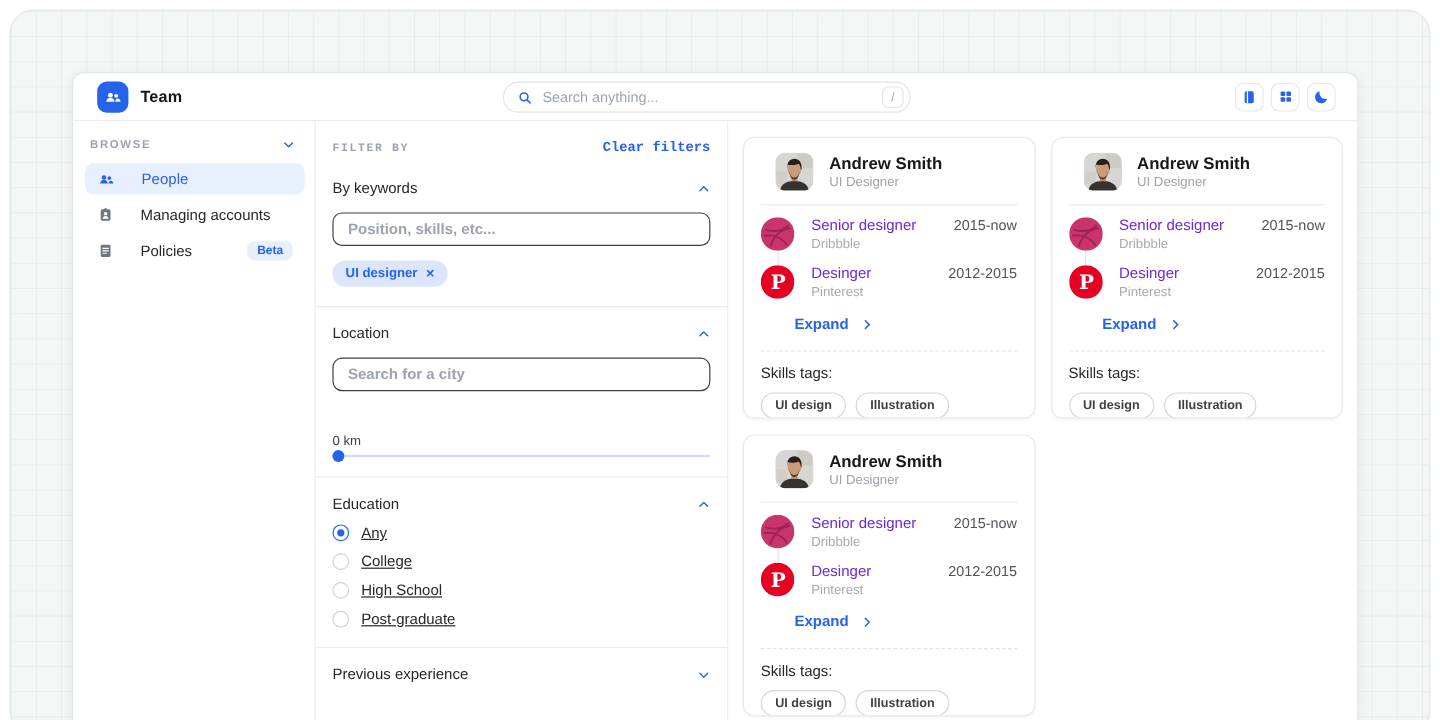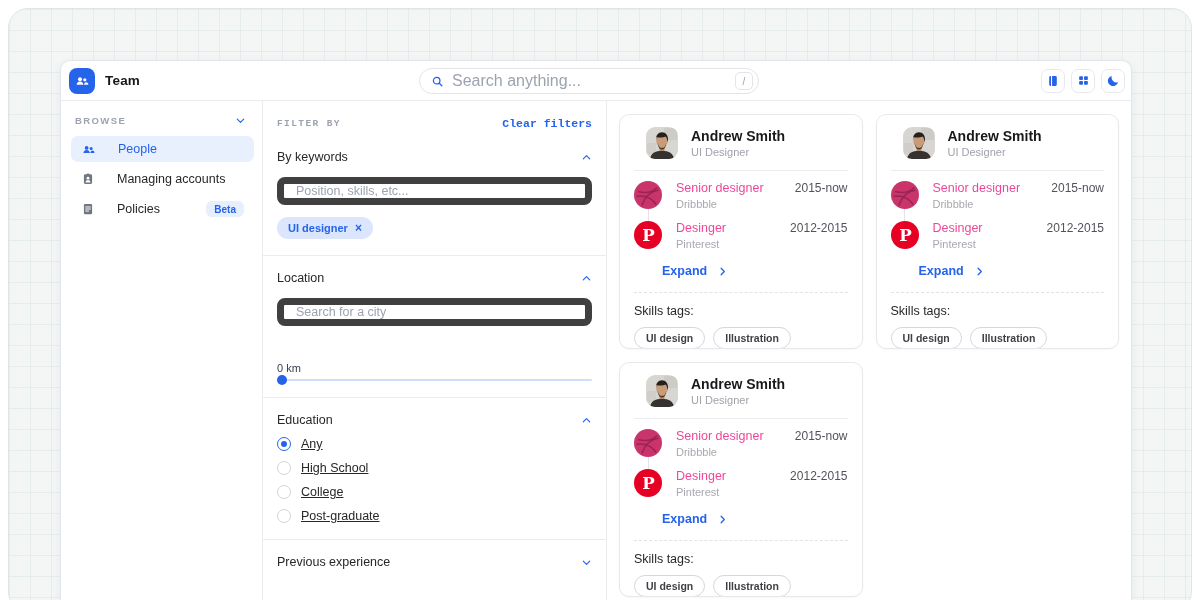--- a/index.html
+++ b/index.html
@@ -8,48 +8,48 @@
        font-family:"Liberation Sans",sans-serif;-webkit-font-smoothing:antialiased;}
   .frame{position:absolute;left:8px;top:8px;right:8px;height:604px;border-radius:20px;
        border:1px solid #dfe6e6;background-color:#f3f6f5;
        background-image:linear-gradient(rgba(140,170,180,.12) 1px,transparent 1px),
                         linear-gradient(90deg,rgba(140,170,180,.12) 1px,transparent 1px);
        background-size:21px 21px;}
   .app{position:absolute;left:60px;top:60px;width:1072px;height:540px;background:#fff;
        border:1px solid #e3e6ea;border-bottom:none;border-radius:10px 10px 0 0;
        box-shadow:0 2px 10px rgba(30,40,60,.06);overflow:hidden;display:flex;flex-direction:column;}
   
-  .hdr{flex:0 0 40px;border-bottom:1px solid #ececf0;display:flex;align-items:center;position:relative;padding:0 6px;}
+  .hdr{flex:0 0 40px;border-bottom:1px solid #ececf0;display:flex;align-items:center;position:relative;padding:0 18px;}
   .brand{display:flex;align-items:center;gap:10px;padding-left:2px;}
   .logo{width:26px;height:26px;border-radius:8px;background:var(--accent);display:flex;align-items:center;justify-content:center;}
   .app-title{font-size:13.5px;font-weight:700;color:#18181b;letter-spacing:.2px;}
   .search{position:absolute;left:358px;top:7px;width:340px;height:26px;border:1px solid #e4e4e9;border-radius:13px;
        display:flex;align-items:center;gap:8px;padding:0 5px 0 11px;background:#fff;cursor:text;}
-  .search .ph{flex:1;font-size:16px;color:#9ca3af;}
+  .search .ph{flex:1;font-size:12px;color:#9ca3af;}
   .kbd{width:18px;height:18px;border:1px solid #e4e4e9;border-radius:5px;font-size:10px;color:#9ca3af;
        display:flex;align-items:center;justify-content:center;background:#fff;}
   .actions{margin-left:auto;display:flex;gap:6px;}
   .icon-btn{width:24px;height:24px;border:1px solid #e7e7ee;border-radius:7px;background:#fff;
        display:flex;align-items:center;justify-content:center;cursor:pointer;}
   
   .cols{flex:1;display:flex;min-height:0;}
   .sidebar{flex:0 0 202px;border-right:1px solid #ececf0;padding:14px 8px 0 10px;}
   .browse{display:flex;align-items:flex-start;justify-content:space-between;padding:0 8px 0 4px;margin-bottom:10px;cursor:pointer;}
   .mini-label{font-size:9.5px;font-weight:700;letter-spacing:1.4px;color:#9ca3af;}
   .nav-item{height:26px;display:flex;align-items:center;gap:22px;padding:0 10px;border-radius:7px;
        font-size:12.5px;color:#27272a;margin-bottom:4px;cursor:pointer;}
   .nav-item.active{background:#e8effd;color:var(--accent);font-weight:500;}
   .badge{margin-left:auto;background:#e7eefc;color:var(--accent);font-size:10px;font-weight:700;border-radius:6px;padding:2.5px 8px;}
   
   .filters{flex:0 0 344px;border-right:1px solid #ececf0;padding:16px 14px 0;}
   .f-head{display:flex;justify-content:space-between;align-items:center;margin-bottom:20px;font-family:Liberation Mono, monospace;}
   .clear{font-size:11.5px;font-weight:700;color:var(--accent);cursor:pointer;}
   .sec-head{display:flex;justify-content:space-between;align-items:center;font-size:12.5px;font-weight:500;color:#27272a;cursor:pointer;}
-  .text-input{margin-top:13px;height:28px;border:7px solid #404040;border-radius:8px;width:100%;
-       padding:0 12px;font-size:12.5px;color:#374151;background:#fff;outline:none;font-family:inherit;}
+  .text-input{margin-top:13px;height:28px;border:1px solid #404040;border-radius:8px;width:100%;
+       padding:0 12px;font-size:12.5px;color:#374151;background:#fff;outline:none;font-family:inherit;font-weight:bold;}
   .text-input::placeholder{color:#9ca3af;}
   .chip{display:inline-flex;align-items:center;gap:7px;background:#dbe6fc;color:var(--accent);
        font-size:11px;font-weight:700;border-radius:999px;padding:4px 11px;margin-top:12px;cursor:pointer;}
   .chip .x{font-size:12px;font-weight:700;cursor:pointer;}
   .f-div{border-top:1px solid #ececf0;margin:16px -14px 15px;}
   .slider{margin-top:15px;}
   .slider-label{font-size:11px;color:#374151;margin-bottom:5px;margin-top:36px;}
   .slider-track{position:relative;height:2px;background:#cfdef9;border-radius:2px;margin:0 0 4px;cursor:pointer;}
   .slider-thumb{position:absolute;left:0;top:-4px;width:10px;height:10px;border-radius:50%;background:var(--accent);cursor:grab;}
   .radio-row{display:flex;align-items:center;gap:10px;margin-top:10px;font-size:12.5px;color:#27272a;cursor:pointer;text-decoration:underline;}
@@ -62,21 +62,21 @@
        box-shadow:0 1px 2px rgba(30,40,60,.03);overflow:hidden;}
   .card-head{display:flex;gap:13px;align-items:center;padding-left:12px;}
   .avatar{width:32px;height:32px;border-radius:9px;overflow:hidden;flex:0 0 32px;}
   .name{font-size:14px;font-weight:700;color:#18181b;}
   .role{font-size:11px;color:#a1a1aa;margin-top:2px;}
   .div1{border-top:1px solid #ececf0;margin-top:11px;}
   .jobs{position:relative;margin-top:10px;}
   .jobs::before{content:'';position:absolute;left:13.5px;top:28px;height:14px;width:1px;background:#e2e2e8;}
   .job{display:flex;gap:14px;margin-bottom:11px;align-items:flex-start;}
   .job-icon{width:28px;height:28px;flex:0 0 28px;position:relative;z-index:1;}
-  .jt{font-size:12.5px;color:#ec4899;font-weight:500;}
+  .jt{font-size:12.5px;color:#6d28d9;font-weight:500;}
   .jc{font-size:11px;color:#a8a8b0;margin-top:3px;}
   .period{margin-left:auto;font-size:12px;color:#52525b;}
   .expand{display:inline-flex;align-items:center;gap:10px;color:var(--accent);font-size:12.5px;font-weight:700;margin:2px 0 0 2px;cursor:pointer;padding-left:26px;}
   .div2{border-top:1px dashed #e2e2e8;margin:13px 0 0;}
   .skills-label{font-size:12.5px;color:#27272a;margin-top:11px;font-weight:500;}
   .pills{display:flex;gap:8px;margin-top:9px;}
   .pill{border:1px solid #d6d6dc;border-radius:999px;padding:4px 11px;font-size:10.5px;font-weight:700;color:#3f3f46;background:#fff;}
   svg{display:block;}
 </style>
 </head>
@@ -218,25 +218,25 @@
         <svg width="11" height="11" viewBox="0 0 24 24" fill="none" stroke="#2563eb" stroke-width="2.6" stroke-linecap="round" stroke-linejoin="round">
           <polyline points="5,15 12,8 19,15"></polyline>
         </svg>
       </div>
       <div class="radio-row">
         <span class="radio checked"></span>
         <span>Any</span>
       </div>
       <div class="radio-row">
         <span class="radio"></span>
-        <span>High School</span>
+        <span>College</span>
       </div>
       <div class="radio-row">
         <span class="radio"></span>
-        <span>College</span>
+        <span>High School</span>
       </div>
       <div class="radio-row">
         <span class="radio"></span>
         <span>Post-graduate</span>
       </div>
 
       <div class="f-div"></div>
 
       <div class="sec-head">
         <span>Previous experience</span>

